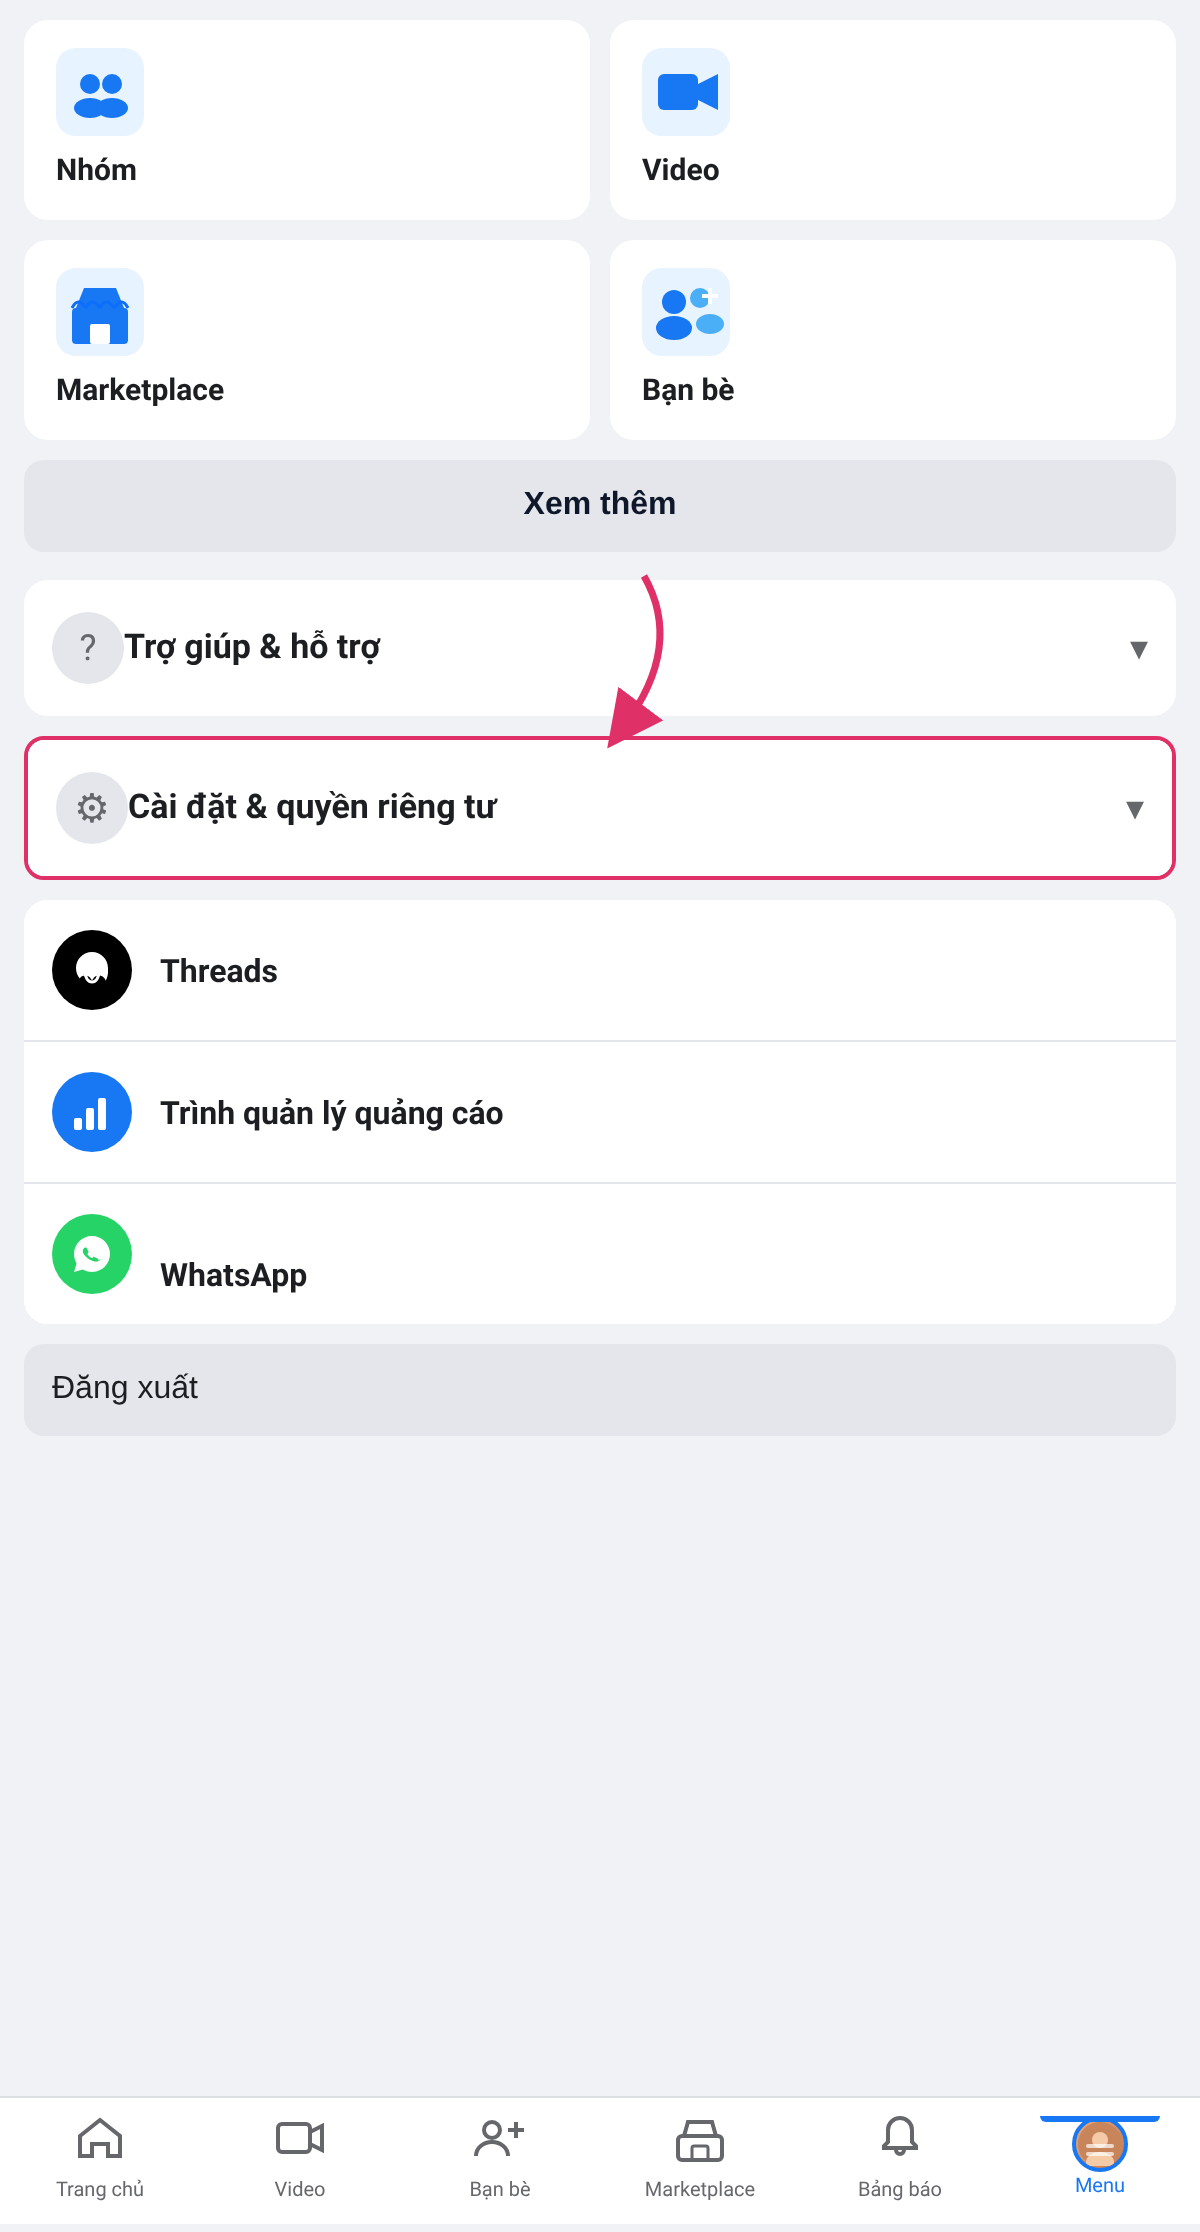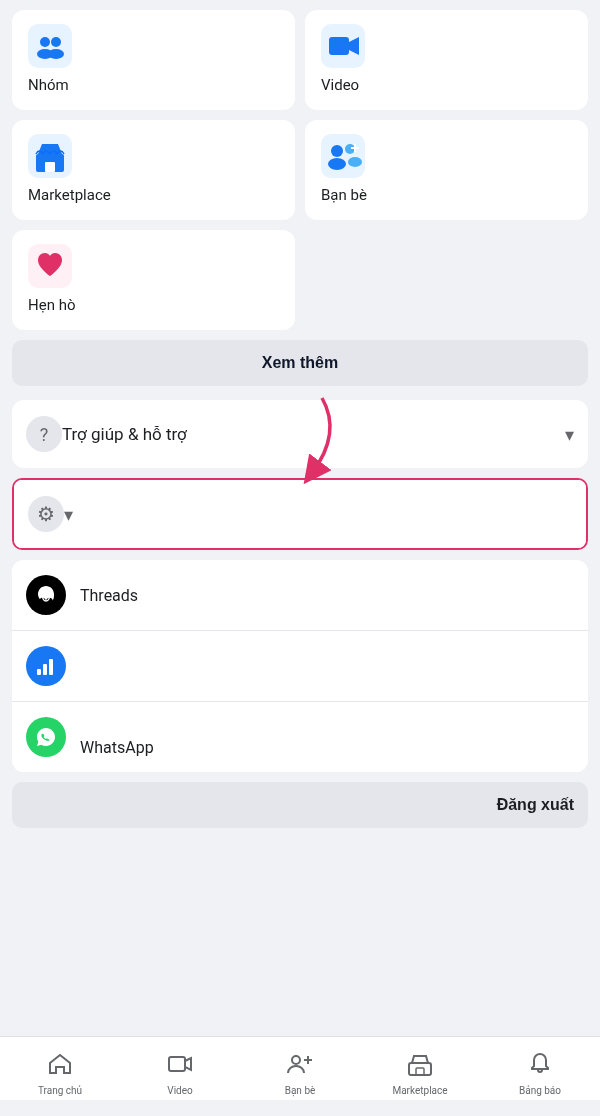--- a/index.html
+++ b/index.html
@@ -40,21 +40,21 @@
       width: 44px;
       height: 44px;
       margin-bottom: 8px;
       display: flex;
       align-items: center;
       justify-content: center;
     }
 
     .grid-item .item-label {
       font-size: 15px;
-      font-weight: 400;
+      font-weight: 700;
       color: #1c1e21;
     }
 
     
     .see-more-btn {
       background: #e4e6eb;
       border: none;
       border-radius: 10px;
       width: 100%;
       padding: 14px;
@@ -79,21 +79,21 @@
       padding: 16px 14px;
       cursor: pointer;
       background: #ffffff;
       border-bottom: 1px solid #e4e6eb;
     }
     .menu-row:last-child { border-bottom: none; }
 
     .menu-row .row-label {
       flex: 1;
       font-size: 17px;
-      font-weight: 400;
+      font-weight: 700;
       color: #1c1e21;
     }
 
     .menu-row .row-chevron {
       font-size: 18px;
       color: #65676b;
     }
 
     
     .sub-items {
@@ -119,49 +119,49 @@
       border-radius: 50%;
       display: flex;
       align-items: center;
       justify-content: center;
       margin-right: 14px;
       flex-shrink: 0;
     }
 
     .sub-item-row .sub-label {
       font-size: 16px;
-      font-weight: 400;
+      font-weight: 700;
       color: #1c1e21;
     }
 
     
     .logout-btn {
       background: #e4e6eb;
       border: none;
       border-radius: 10px;
       width: 100%;
       padding: 14px;
       font-size: 16px;
-      font-weight: 700;
+      font-weight: 400;
       color: #1c1e21;
       cursor: pointer;
-      text-align: right;
+      text-align: left;
       margin-bottom: 14px;
     }
 
     
     .bottom-nav {
       position: fixed;
-      bottom: 16px;
+      bottom: 4px;
       left: 0;
       width: 600px;
       background: #ffffff;
       border-top: 1px solid #dddfe2;
       display: flex;
-      align-items: flex-end;
+      align-items: center;
       height: 64px;
       z-index: 100;
     }
 
     .nav-item {
       flex: 1;
       display: flex;
       flex-direction: column;
       align-items: center;
       justify-content: center;
@@ -331,29 +331,20 @@
           <circle cx="29" cy="15" r="5" fill="#4aaff7"></circle>
           <ellipse cx="34" cy="28" rx="7" ry="5" fill="#4aaff7"></ellipse>
           <line x1="34" y1="10" x2="34" y2="18" stroke="#ffffff" stroke-width="2"></line>
           <line x1="30" y1="14" x2="38" y2="14" stroke="#ffffff" stroke-width="2"></line>
         </svg>
       </div>
       <span class="item-label">Bạn bè</span>
     </div>
 
 
-    <div class="grid-item">
-      <div class="icon-wrap">
-        <svg width="44" height="44" viewBox="0 0 44 44">
-          <rect width="44" height="44" rx="10" fill="#fff0f5"></rect>
-          <path d="M22 32 C22 32 10 24 10 16 C10 12 13 9 17 9 C19 9 21 10 22 12 C23 10 25 9 27 9 C31 9 34 12 34 16 C34 24 22 32 22 32 Z" fill="#e03068"></path>
-        </svg>
-      </div>
-      <span class="item-label">Hẹn hò</span>
-    </div>
   </div>
 
   
   <button class="see-more-btn">Xem thêm</button>
 
   
   <div class="menu-section">
     <div class="menu-row">
       <div class="question-icon-circle">
         <span style="font-size:18px;color:#65676b;">?</span>
@@ -372,20 +363,21 @@
           <path d="M 0 0 L 8 4 L 0 8 Z" fill="#e03068"></path>
         </marker>
       </defs>
       <path d="M 80 5 Q 100 40 70 80" stroke="#e03068" stroke-width="3.5" fill="none" marker-end="url(#arrowhead)"></path>
     </svg>
     <div style="border: 2.5px solid #e03068; border-radius: 10px; background:#ffffff; overflow:hidden;">
       <div class="menu-row" style="border-bottom:none;">
         <div class="gear-icon-circle">
           <span style="font-size:20px;color:#65676b;">⚙</span>
         </div>
+        <span class="row-label">Cài đặt &amp; quyền riêng tư</span>
         <span class="row-chevron">▾</span>
       </div>
     </div>
   </div>
 
   
 
   
   <div class="sub-items">
 
@@ -400,20 +392,21 @@
     </div>
 
     <div class="sub-item-row">
       <div class="sub-icon ads-icon">
         <svg width="22" height="22" viewBox="0 0 22 22">
           <rect x="2" y="14" width="4" height="6" rx="1" fill="white"></rect>
           <rect x="8" y="9" width="4" height="11" rx="1" fill="white"></rect>
           <rect x="14" y="4" width="4" height="16" rx="1" fill="white"></rect>
         </svg>
       </div>
+      <span class="sub-label">Trình quản lý quảng cáo</span>
     </div>
 
     <div class="sub-item-row">
       <div class="sub-icon whatsapp-icon">
         <svg width="22" height="22" viewBox="0 0 22 22">
           <path d="M11 2C6.03 2 2 6.03 2 11C2 12.73 2.47 14.36 3.29 15.77L2 20L6.34 18.73C7.72 19.5 9.31 19.95 11 19.95C15.97 19.95 20 15.92 20 10.97C20 6.02 15.97 2 11 2Z" fill="white"></path>
           <path d="M15.5 13.5C15.3 14.1 14.4 14.6 13.7 14.7C13.1 14.8 12.3 14.8 11.4 14.5C10.8 14.3 10 14 9 13.3C7.8 12.4 7 11.3 6.7 10.8C6.5 10.3 6.4 9.9 6.4 9.5C6.4 8.9 6.7 8.4 7 8.1C7.2 7.9 7.5 7.8 7.7 7.8C7.8 7.8 7.9 7.8 8 7.8C8.2 7.8 8.4 7.9 8.5 8.2L9.2 9.7C9.3 9.9 9.3 10.1 9.2 10.3C9.1 10.5 9 10.5 8.9 10.7C8.8 10.8 8.7 10.9 8.6 11C8.8 11.3 9.2 11.8 9.7 12.2C10.2 12.6 10.8 13 11.1 13.1C11.3 13 11.4 12.8 11.6 12.6C11.7 12.4 11.9 12.4 12.1 12.5L13.7 13.2C13.9 13.3 14.1 13.4 14.2 13.6C14.2 13.8 14.2 14.1 14 14.3L15.5 13.5Z" fill="#25d366"></path>
         </svg>
       </div>
       <span class="sub-label">WhatsApp</span>
@@ -473,13 +466,28 @@
   <div class="nav-item">
     <div class="nav-icon">
       <svg width="26" height="26" viewBox="0 0 26 26" fill="none">
         <path d="M13 3C9.7 3 7 5.7 7 9V15L5 17V18H21V17L19 15V9C19 5.7 16.3 3 13 3Z" stroke="#65676b" stroke-width="2" fill="none"></path>
         <path d="M11 19C11 20.1 11.9 21 13 21C14.1 21 15 20.1 15 19" stroke="#65676b" stroke-width="2" fill="none"></path>
       </svg>
     </div>
     <span class="nav-label">Bảng báo</span>
   </div>
 
+  <div class="nav-item active">
+    <div class="nav-icon">
+      <div class="nav-avatar" style="border:2px solid #1877f2;">
+        <svg width="22" height="22" viewBox="0 0 22 22">
+          <circle cx="11" cy="11" r="11" fill="#c8845a"></circle>
+          <circle cx="11" cy="9" r="4" fill="#f5cba7"></circle>
+          <ellipse cx="11" cy="20" rx="7" ry="5" fill="#f5cba7"></ellipse>
+
+          <rect x="4" y="15" width="14" height="2" rx="1" fill="white" opacity="0.7"></rect>
+          <rect x="4" y="11" width="14" height="2" rx="1" fill="white" opacity="0.7"></rect>
+        </svg>
+      </div>
+    </div>
+    <span class="nav-label" style="color:#1877f2;">Menu</span>
+  </div>
 </div>
 
 </body></html>

